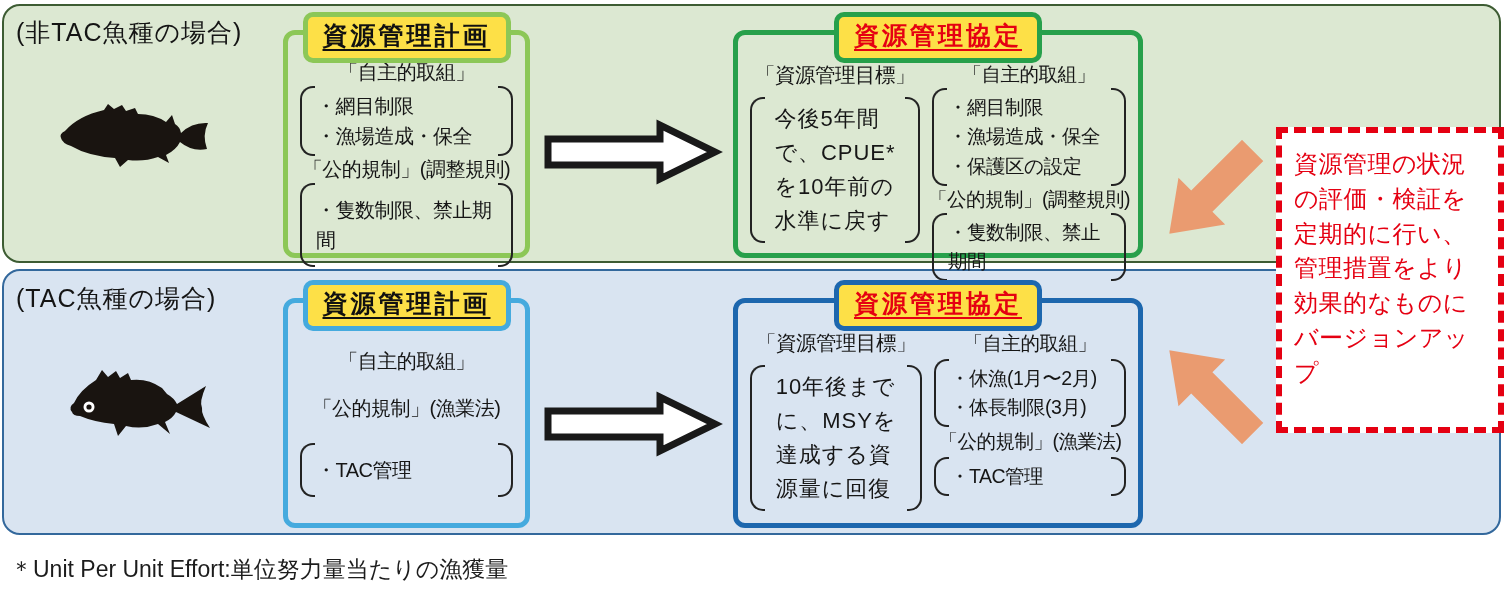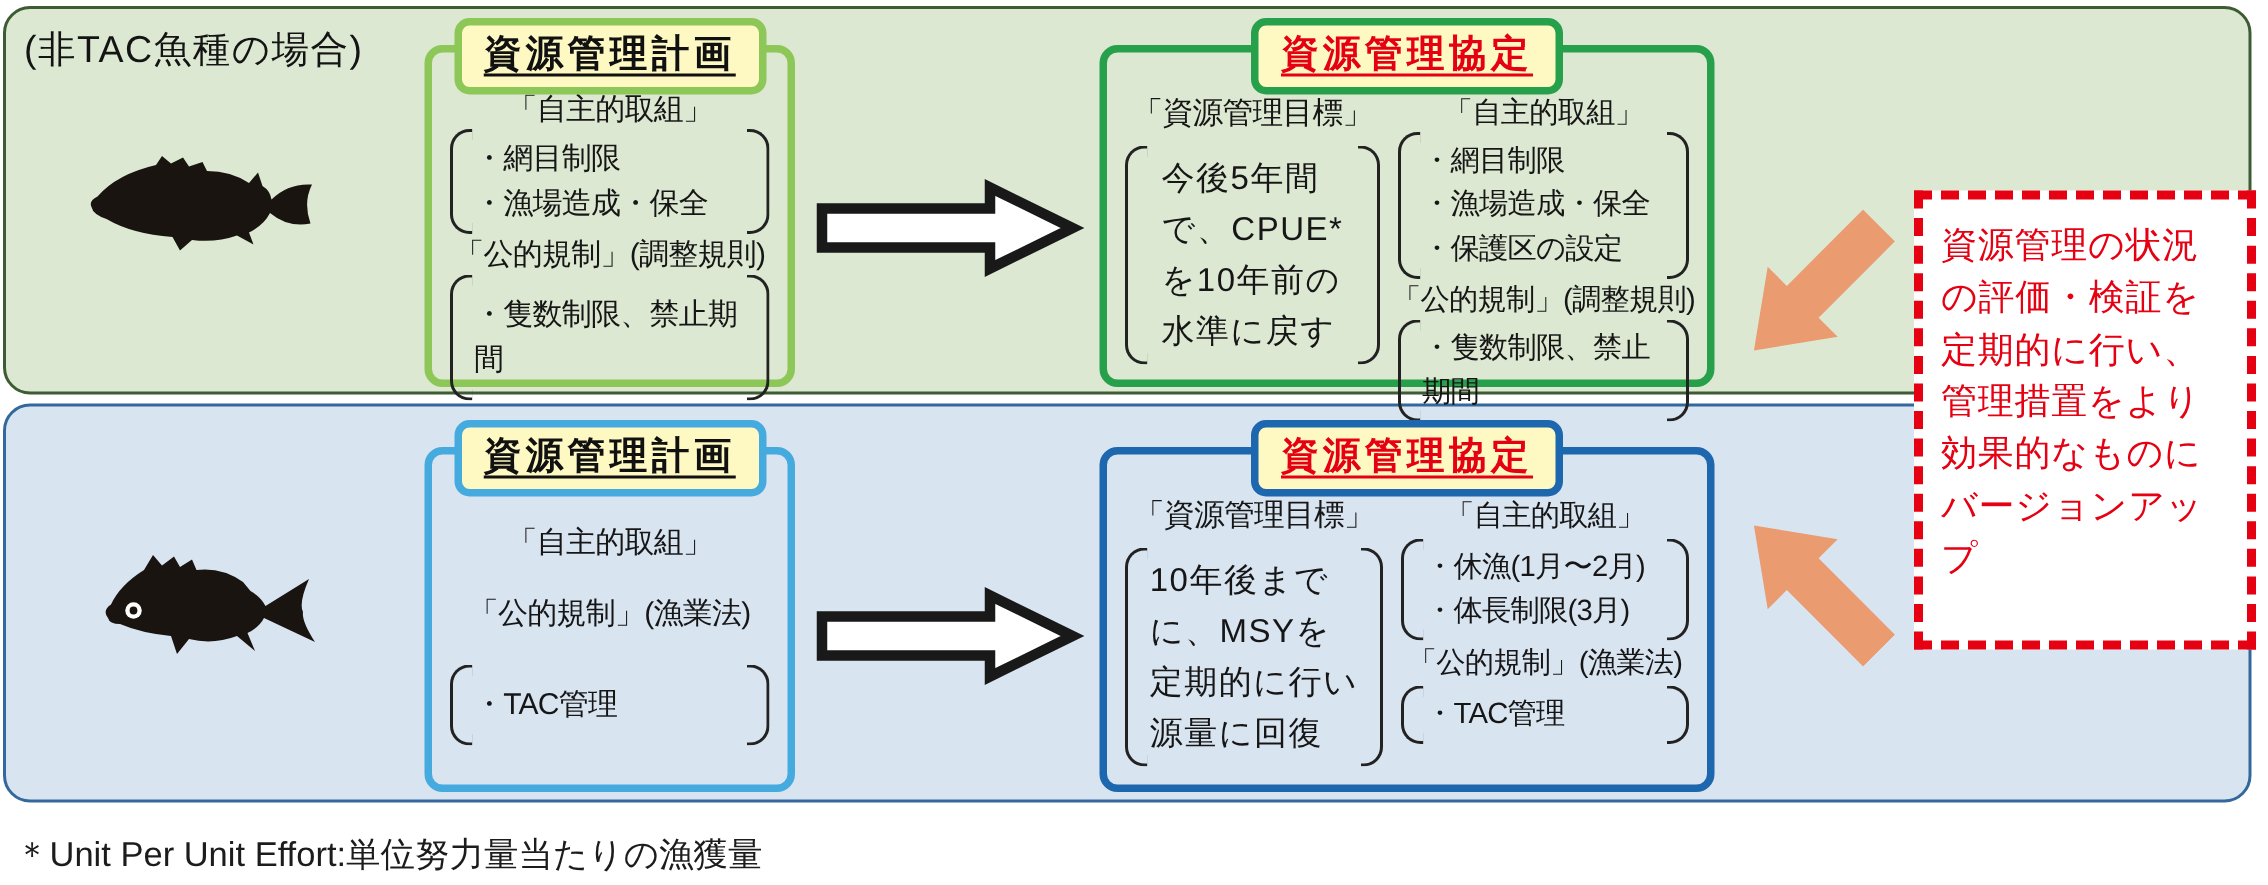--- a/index.html
+++ b/index.html
@@ -20,21 +20,21 @@
   .fish.f2 { left:66px; top:360px; width:150px; height:92px; }
 
   
   .box { position:absolute; border-radius:12px; z-index:2; }
   .box.plan-g  { left:283px; top:30px;  width:247px; height:228px; border:5px solid #8cc757; }
   .box.agree-g { left:733px; top:30px;  width:410px; height:228px; border:5px solid #27a04b; }
   .box.plan-b  { left:283px; top:298px; width:247px; height:230px; border:5px solid #45aade; }
   .box.agree-b { left:733px; top:298px; width:410px; height:230px; border:5px solid #1d67ae; }
 
   .tab { position:absolute; top:-23px; left:50%; transform:translateX(-50%);
-         background:#fef9c3; border-radius:10px; padding:2px 15px 6px;
+         background:#fde047; border-radius:10px; padding:2px 15px 6px;
          font-size:25px; font-weight:bold; letter-spacing:3px; white-space:nowrap;
          text-decoration:underline; text-decoration-thickness:2px; text-underline-offset:5px; }
   .box.plan-g  .tab { border:5px solid #8cc757; color:#111; }
   .box.agree-g .tab { border:5px solid #27a04b; color:#e50012; }
   .box.plan-b  .tab { border:5px solid #45aade; color:#111; }
   .box.agree-b .tab { border:5px solid #1d67ae; color:#e50012; }
 
   .box-content { display:flex; flex-direction:column; align-items:center;
                  justify-content:space-evenly; height:100%; padding:24px 8px 6px; }
   .hdr { font-size:20px; letter-spacing:-0.5px; white-space:nowrap; }
@@ -80,20 +80,21 @@
 </style>
 </head>
 <body>
 
 <div class="page">
 
   <div class="panel green"></div>
   <div class="panel blue"></div>
 
   <div class="case-label g">(非TAC魚種の場合)</div>
+  <div class="case-label b">(TAC魚種の場合)</div>
 
   <svg class="fish f1" viewBox="0 0 165 72">
     <path fill="#191410" d="M5 38 Q3 34 9 31 Q22 16 48 10 L52 4 L58 9 L66 5 L70 11 L79 8 L82 14
       Q98 14 110 22 L116 15 L119 24 Q124 27 125 33 Q136 22 152 23 Q146 35 151 49 Q136 52 124 42
       Q120 50 110 55 L113 63 L102 57 Q88 62 72 60 L64 67 L59 58 Q32 56 15 46 Q6 43 5 38 Z"></path>
   </svg>
   <svg class="fish f2" viewBox="0 0 150 92">
     <path fill="#191410" d="M6 52 Q2 47 8 43 Q14 30 30 20 L36 10 L42 17 L50 11 L54 18 L62 13 L65 20
       Q82 18 96 28 L101 34 Q108 38 111 44 L140 26 Q133 42 136 48 Q135 54 144 68 L110 52
       Q107 58 99 62 L104 74 L92 64 Q76 70 60 66 L52 76 L48 64 Q28 62 14 56 Q7 56 6 52 Z"></path>
@@ -160,21 +161,21 @@
     <polygon points="5,21 117,21 117,7 172,34 117,61 117,47 5,47" fill="#ffffff" stroke="#191919" stroke-width="7"></polygon>
   </svg>
 
   <div class="box agree-b">
     <div class="tab">資源管理協定</div>
     <div class="agree-content">
       <div class="goal-col">
         <div class="hdr">「資源管理目標」</div>
         <div class="bracket goal-bracket">10年後まで
 に、MSYを
-定期的に行い
+達成する資
 源量に回復</div>
       </div>
       <div class="right-col">
         <div class="hdr">「自主的取組」</div>
         <div class="bracket stretch">
           <div class="multiline">・休漁(1月〜2月)</div>
           <div class="multiline">・体長制限(3月)</div>
         </div>
         <div class="hdr">「公的規制」(漁業法)</div>
         <div class="bracket stretch">

